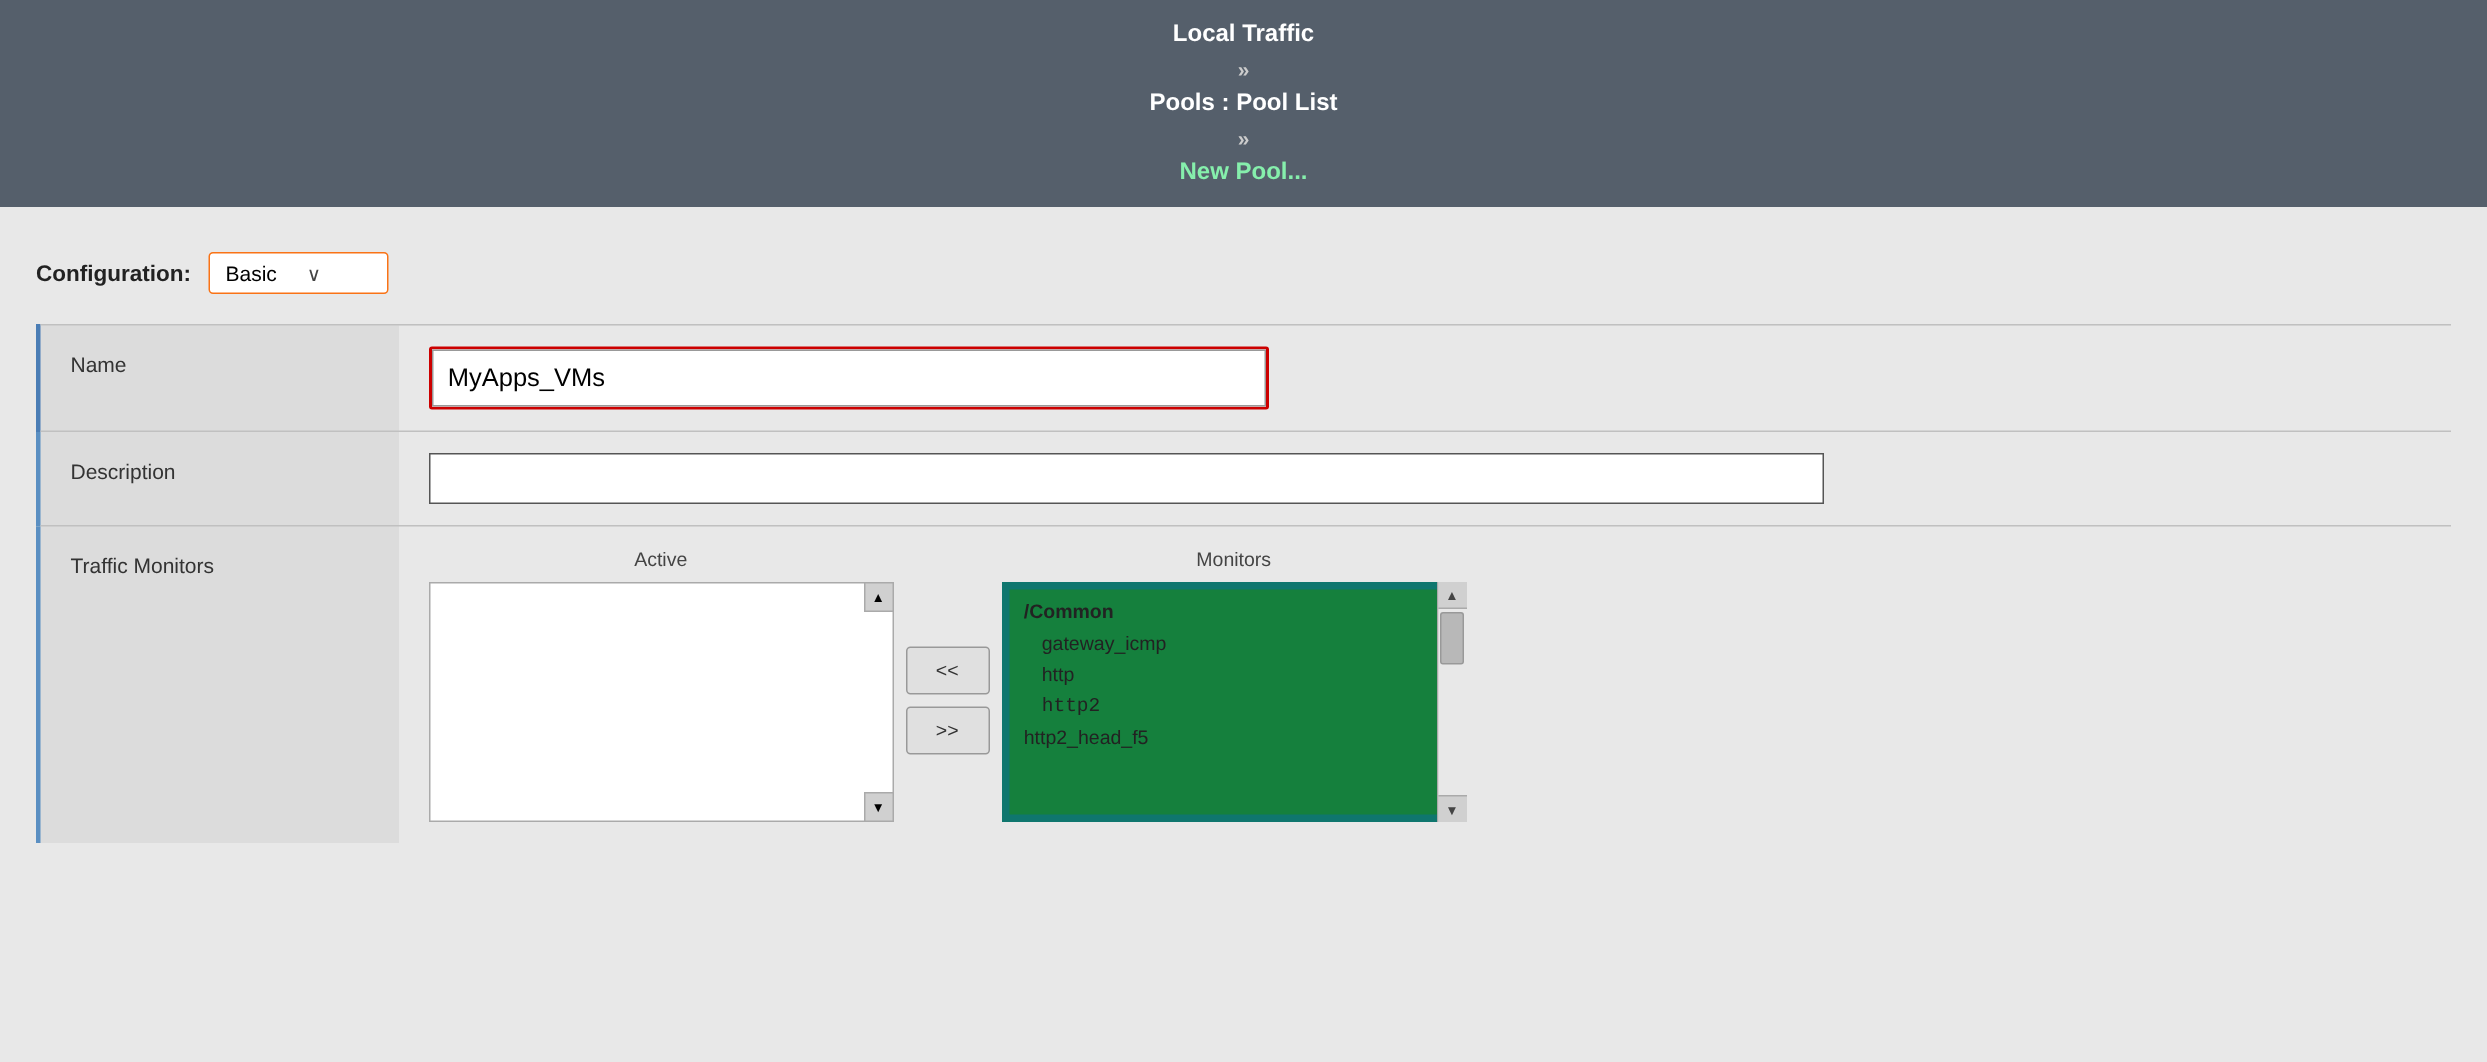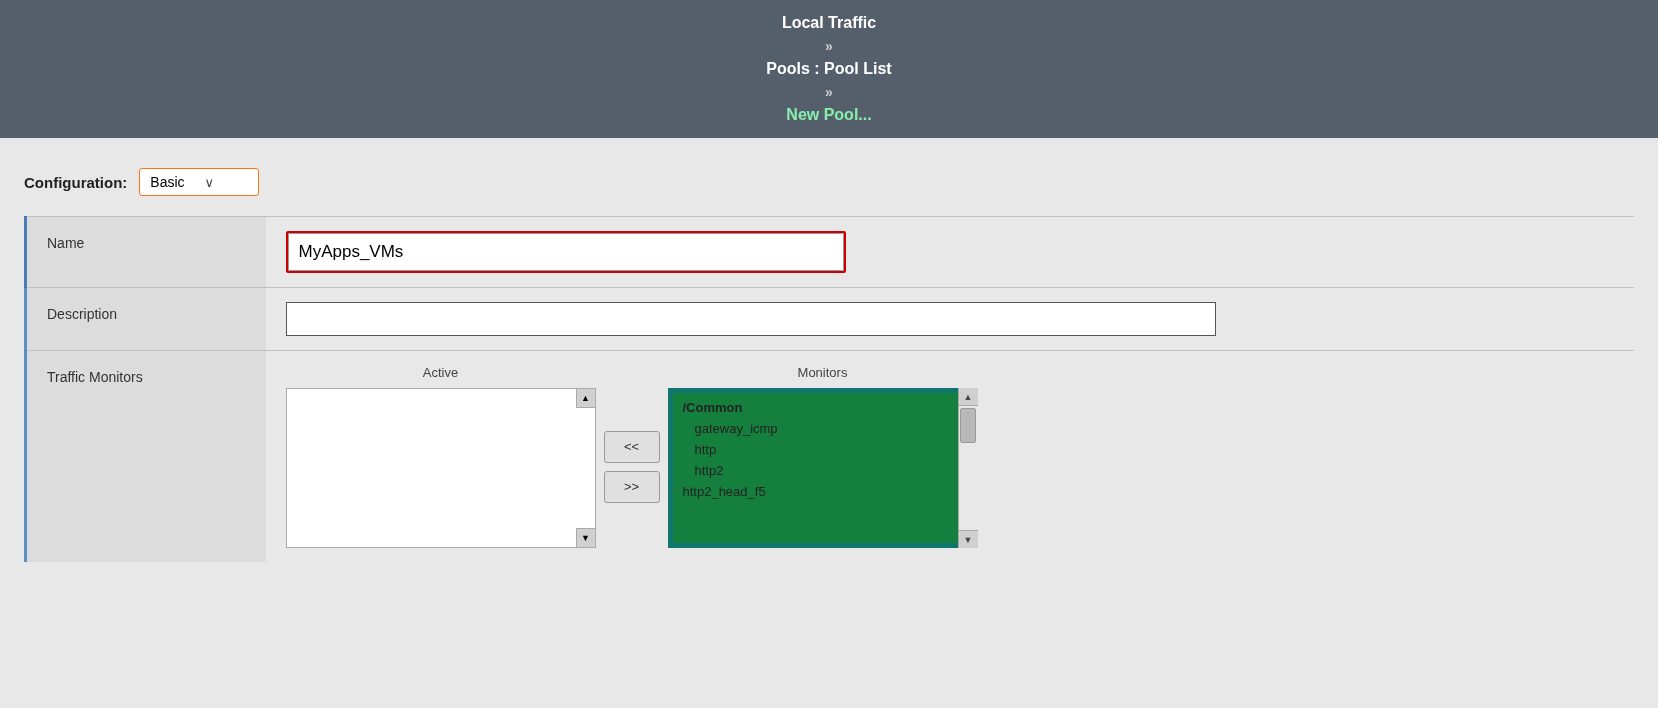--- a/index.html
+++ b/index.html
@@ -305,21 +305,21 @@
           </div>
 
           <div class="monitor-column">
             <div class="monitor-column-label">Monitors</div>
             <div class="available-wrapper">
               <div style="display:flex; width:310px; height:160px; border:5px solid #0f766e; background:#15803d;">
                 <div class="available-content" style="flex:1; overflow:hidden; padding:4px 0;">
                   <div class="listbox-item bold">/Common</div>
                   <div class="listbox-item" style="padding-left:22px;">gateway_icmp</div>
                   <div class="listbox-item" style="padding-left:22px;">http</div>
-                  <div class="listbox-item" style="padding-left:22px;">http2</div>
+                  <div class="listbox-item" style="padding-left:22px;font-family:Liberation Mono, monospace;">http2</div>
                   <div class="listbox-item" style="">http2_head_f5</div>
                 </div>
 
                 <div class="available-scrollbar" style="border:none; border-left:1px solid #aaa;">
                   <div class="scroll-btn">▲</div>
                   <div class="scroll-track">
                     <div class="scroll-handle"></div>
                   </div>
                   <div class="scroll-btn">▼</div>
                 </div>

